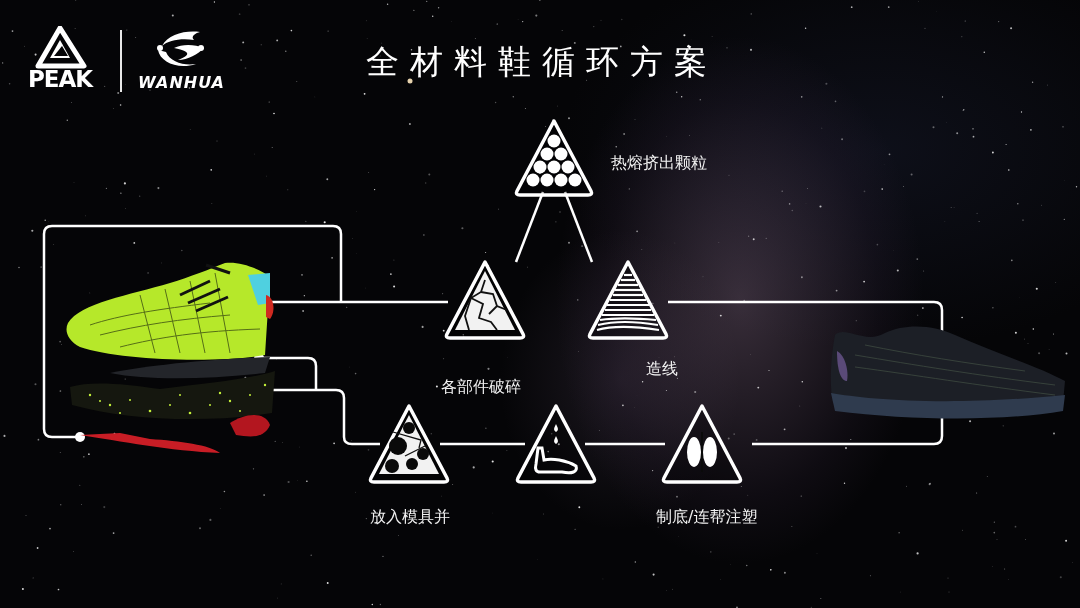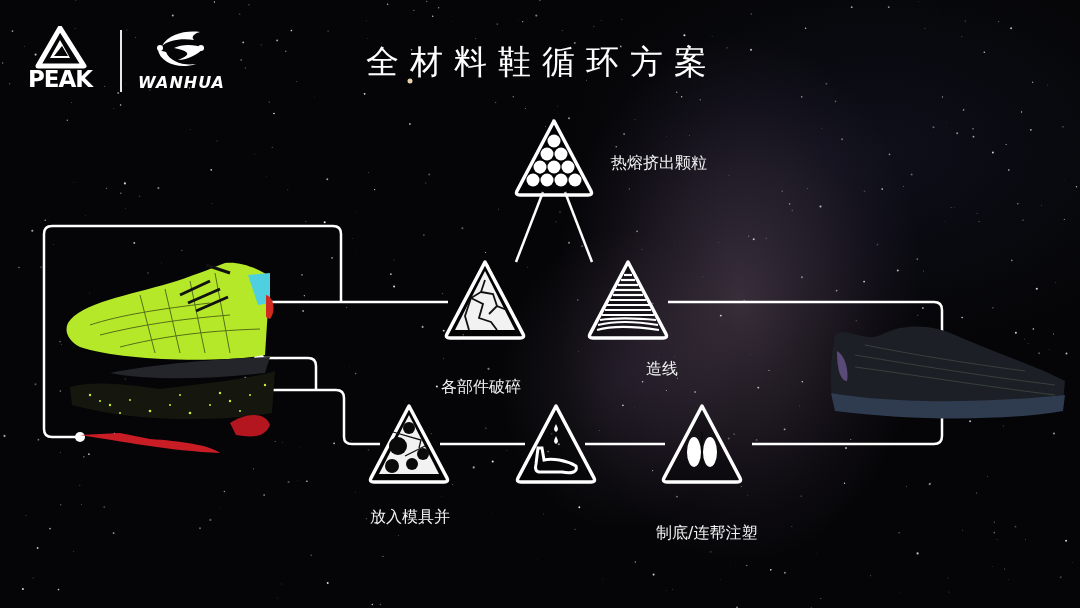--- a/index.html
+++ b/index.html
@@ -630,15 +630,15 @@
       </g>
     <path d="M30,46 L32,58 C40,56 54,58 64,64 C66,70 60,72 50,70 L28,70 Q22,70 24,62 L26,46Z" fill="none" stroke="#fff" stroke-width="3"></path>
   </svg>
 
   <svg class="abs" style="left:658px;top:402px" width="88" height="84" viewBox="0 0 88 84">
     <path d="M44,4 L82,76 Q84,80 79,80 L9,80 Q4,80 6,76Z" fill="rgba(0,0,0,0.3)" stroke="#fff" stroke-width="3.5" stroke-linejoin="round"></path>
     <ellipse cx="36" cy="50" rx="7" ry="15" fill="#fff"></ellipse>
     <ellipse cx="52" cy="50" rx="7" ry="15" fill="#fff"></ellipse>
     <line x1="44" y1="30" x2="44" y2="70" stroke="#0a0a0a" stroke-width="2"></line>
   </svg>
-  <div class="label" style="left:656px;top:506px;margin-top:16px;">制底/连帮注塑</div>
+  <div class="label" style="left:656px;top:506px;">制底/连帮注塑</div>
 
 </div>
 
 </body></html>

